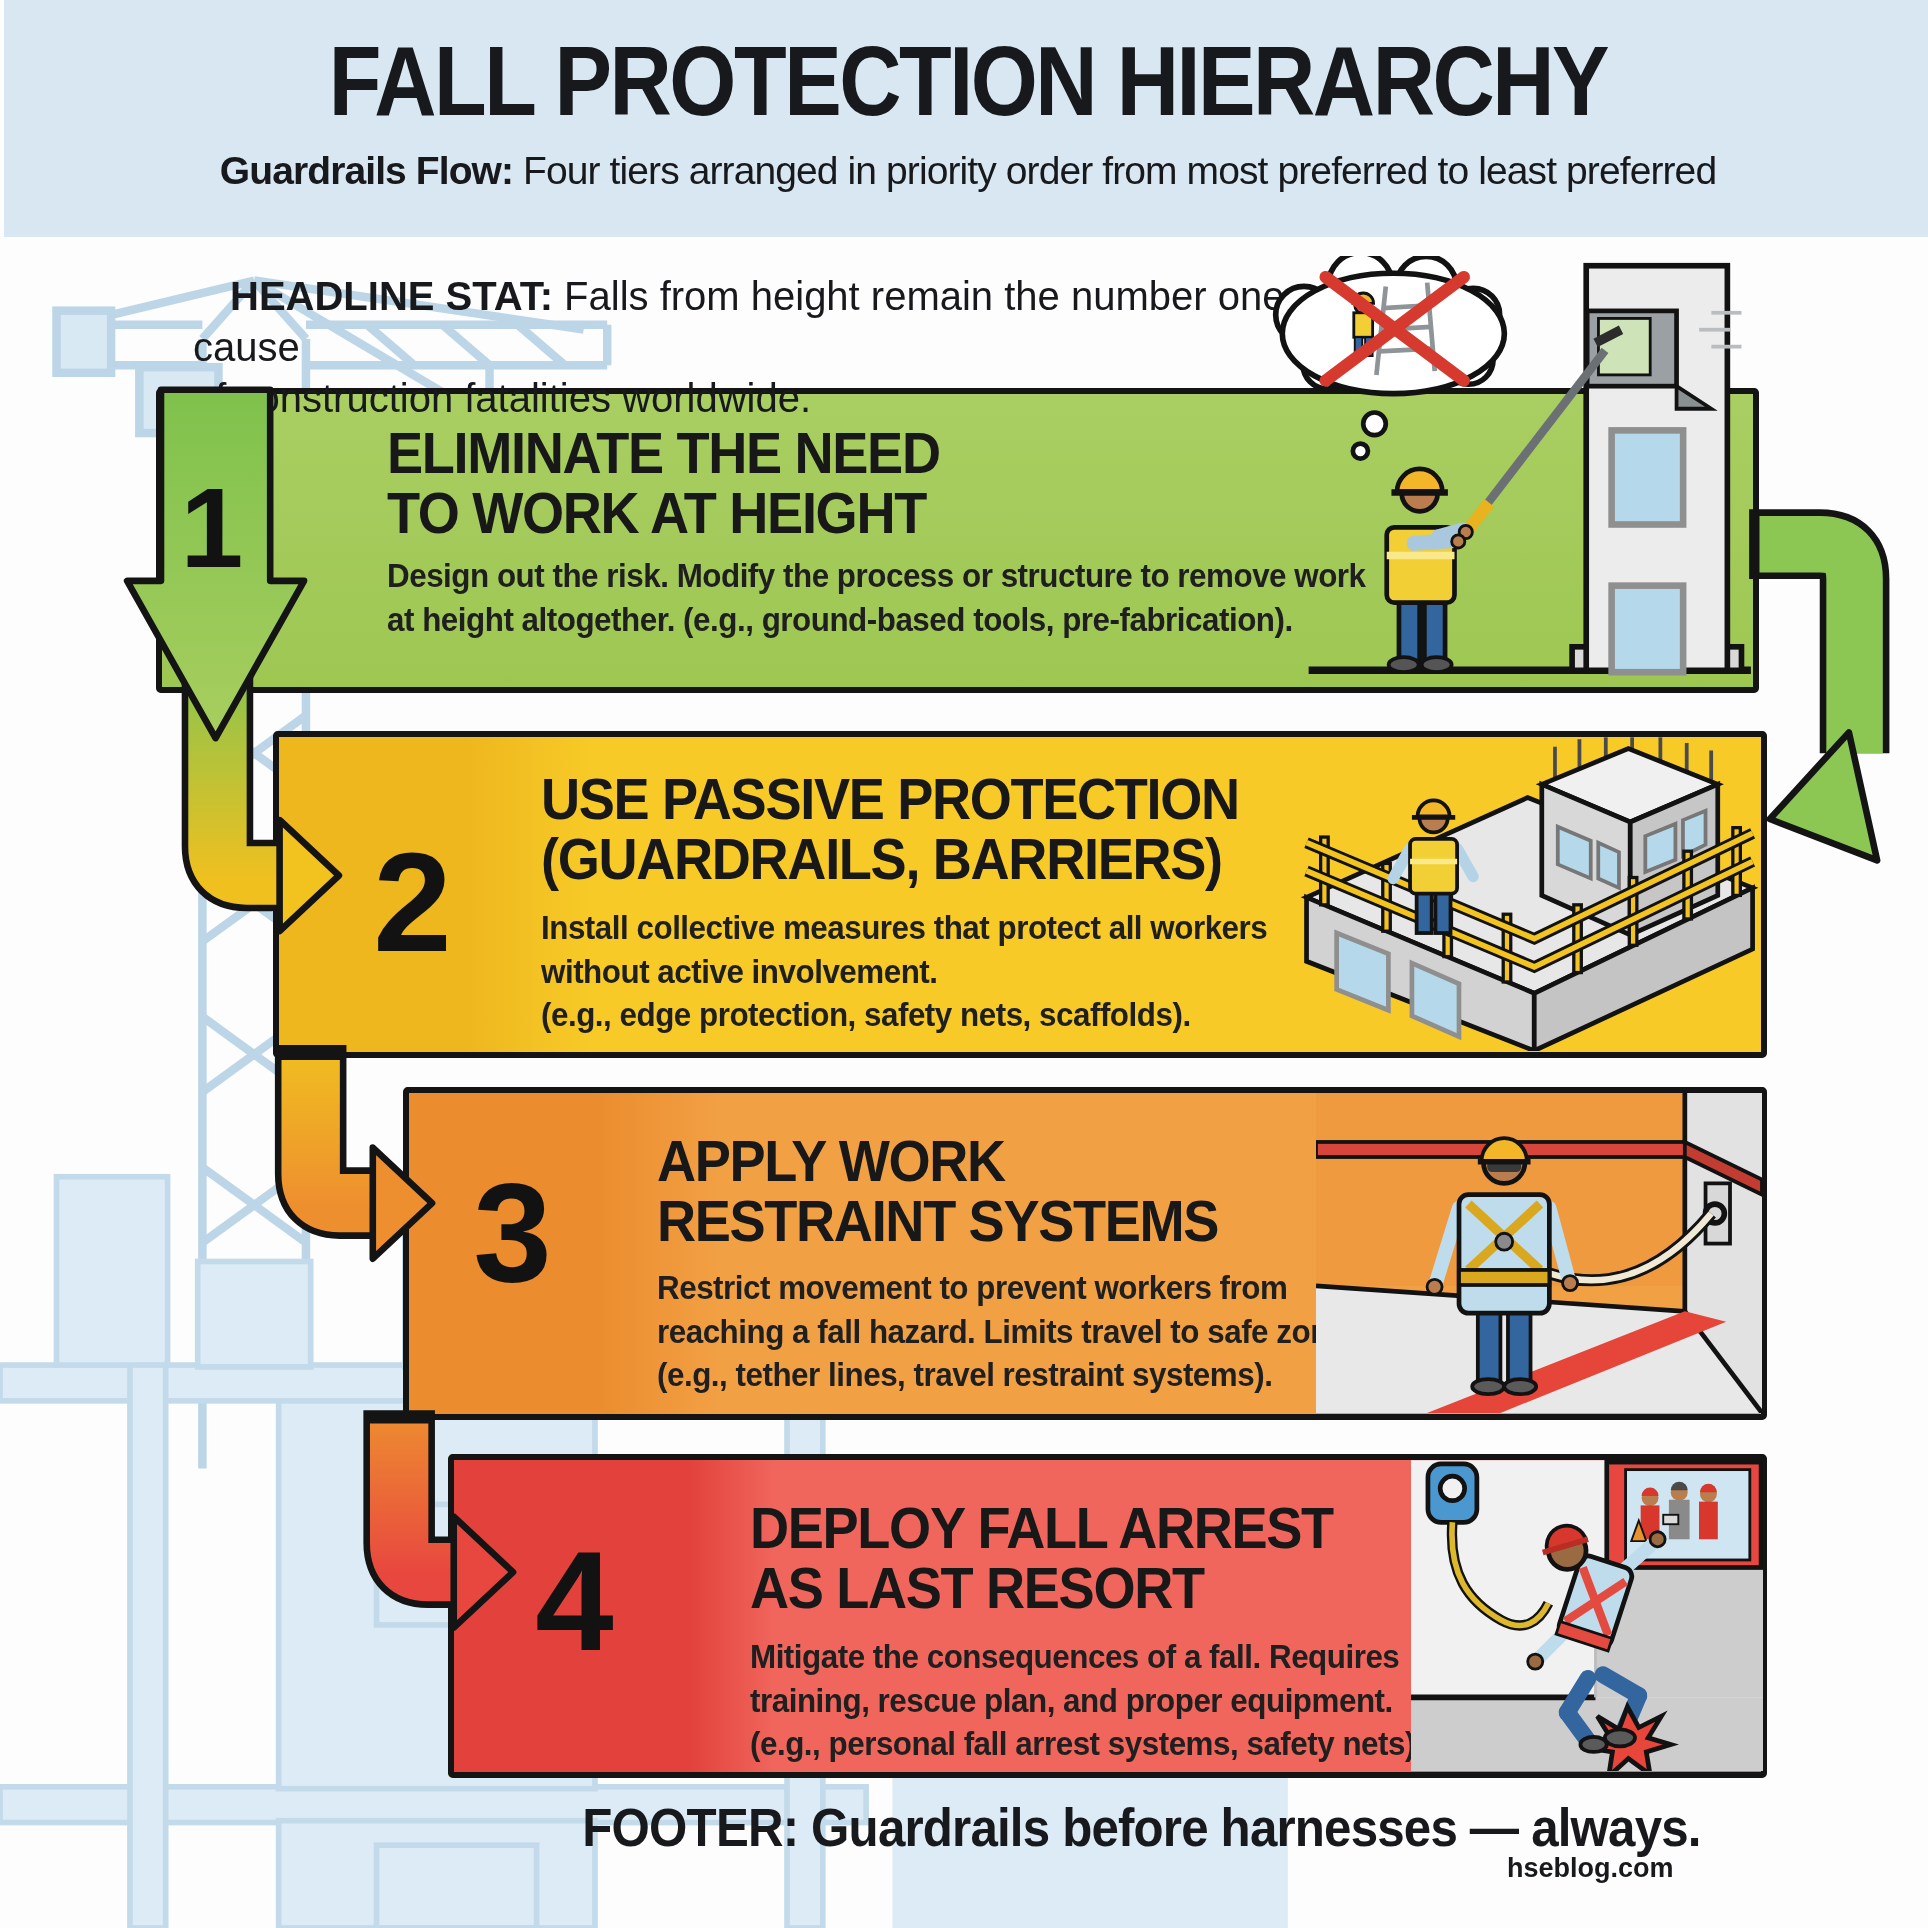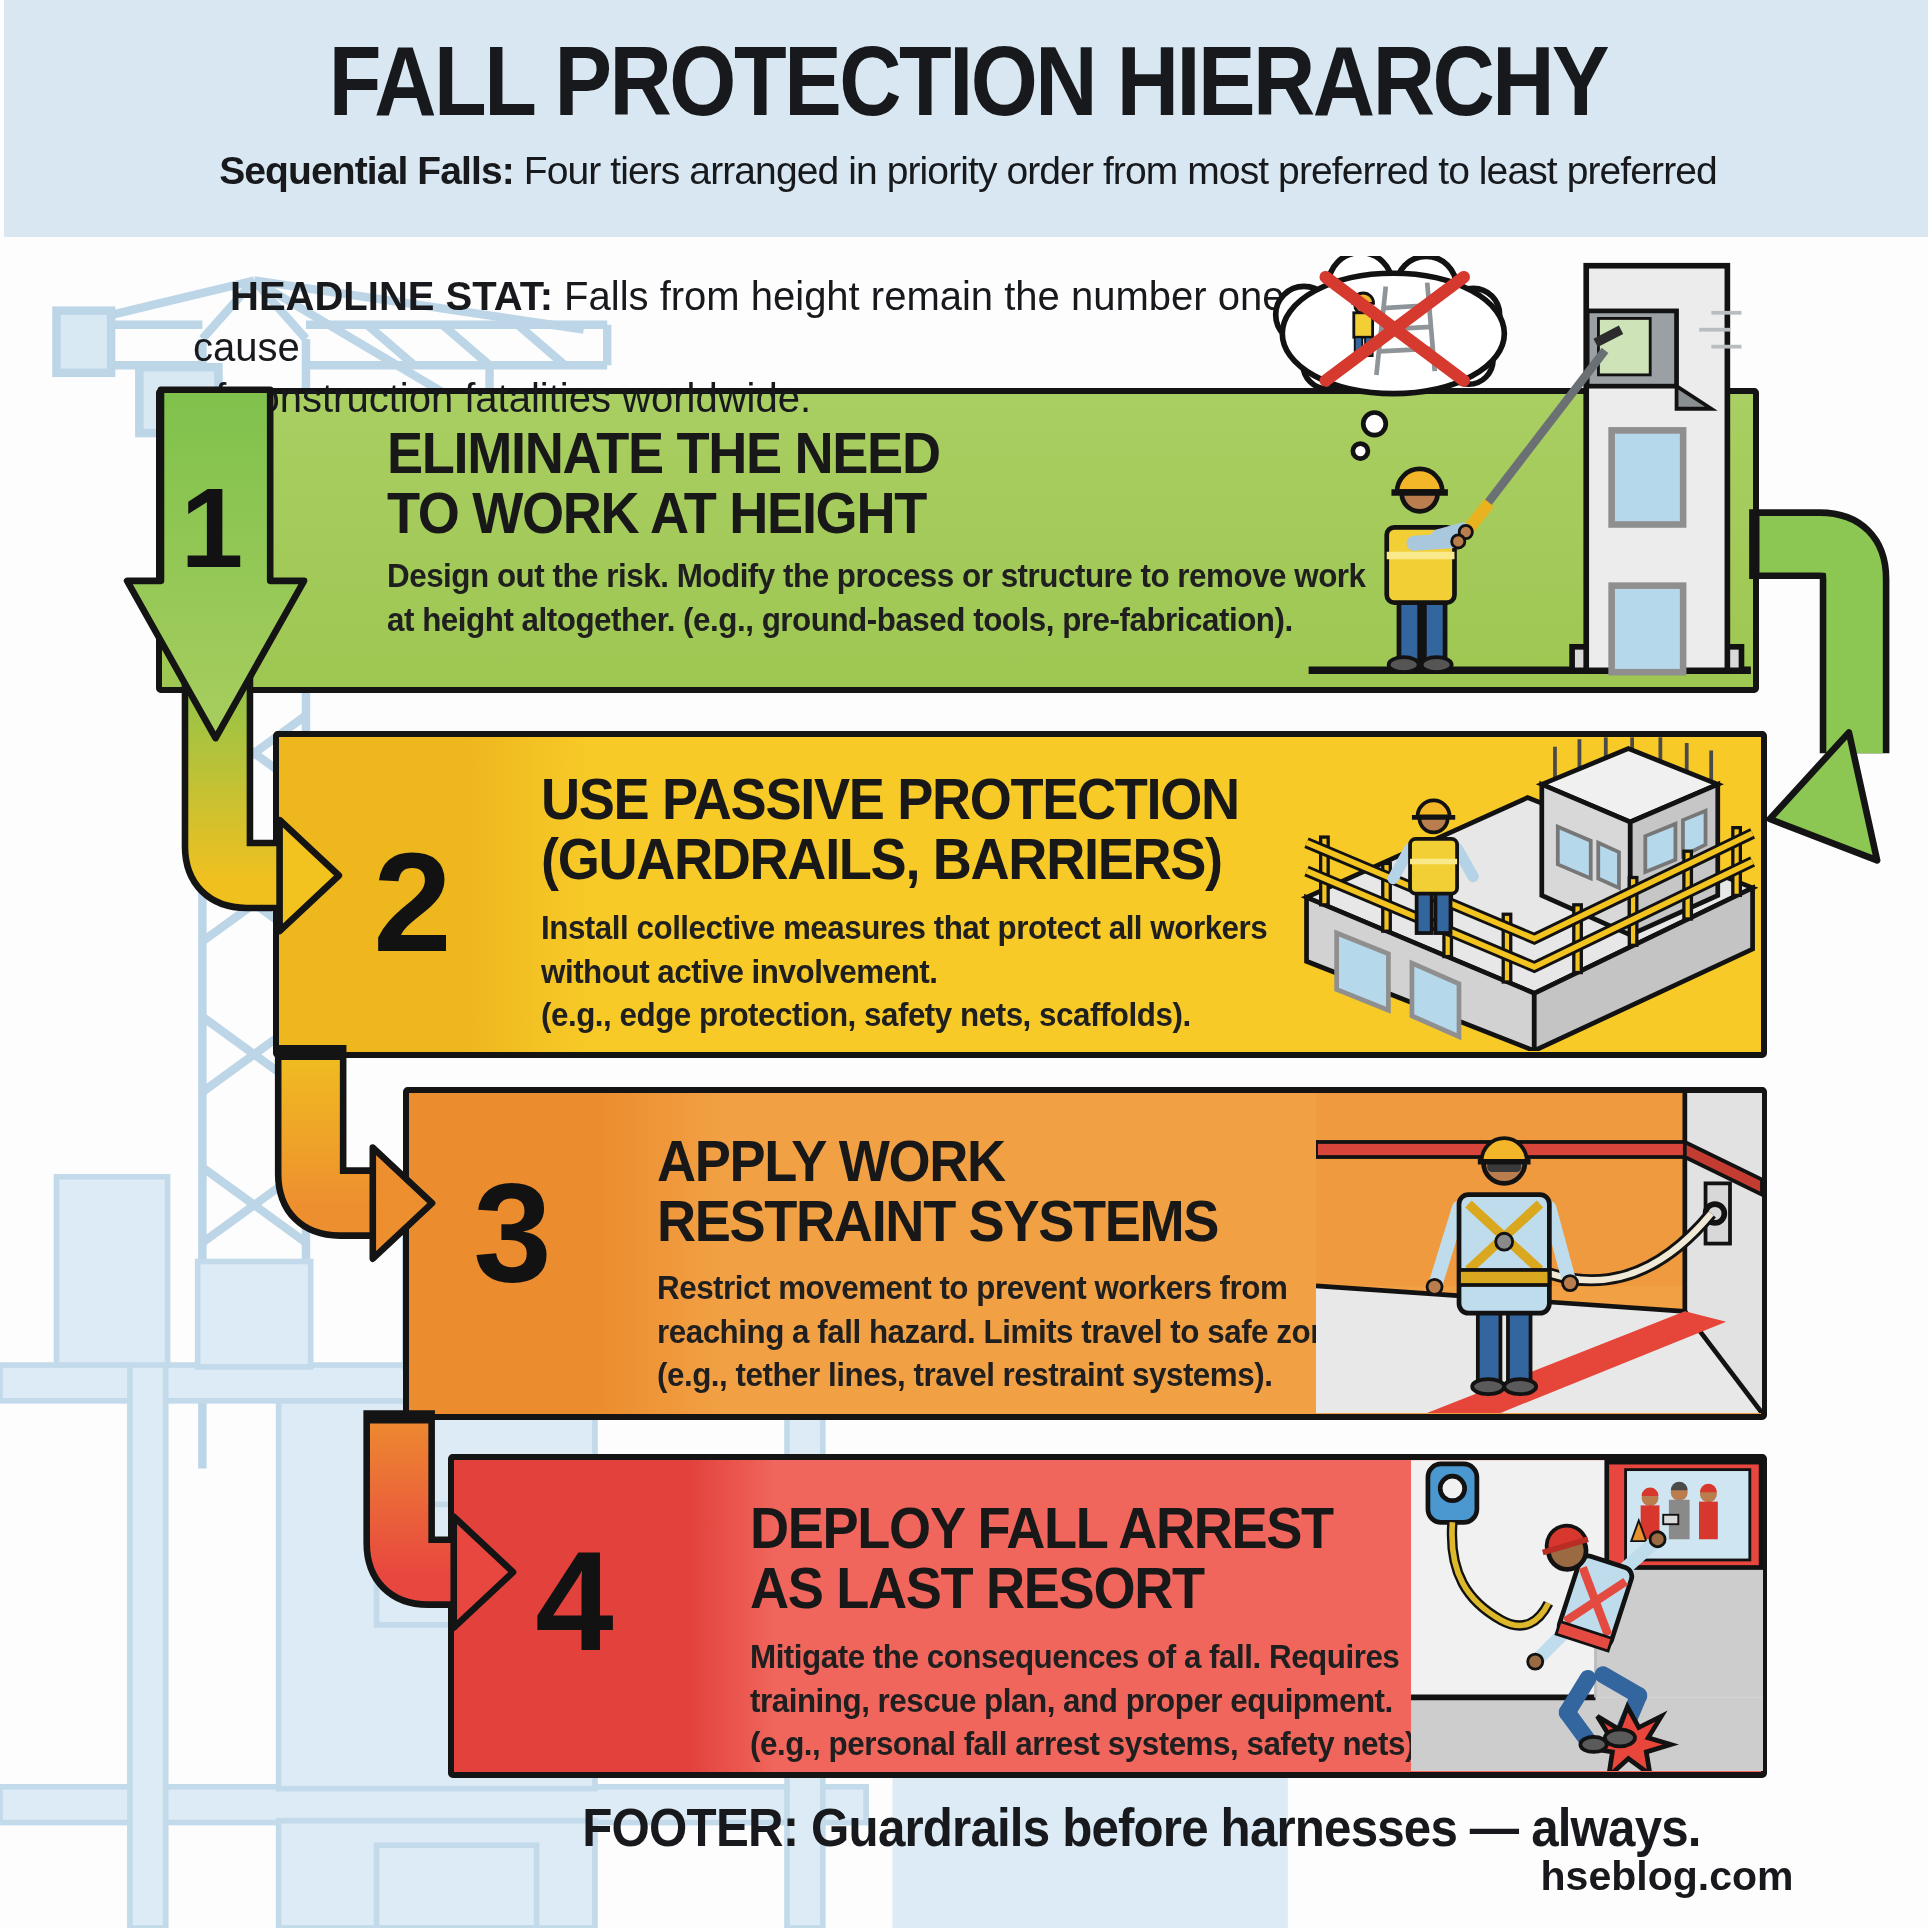--- a/index.html
+++ b/index.html
@@ -54,21 +54,21 @@
   .connectors{left:0;top:0;z-index:4;}
   .illus{z-index:5;}
   .illus1{left:1271px;top:256px;}
   .illus2{left:1299px;top:737px;}
   .illus3{left:1316px;top:1093px;}
   .illus4{left:1411px;top:1460px;}
 
   
   .footer{left:388px;top:1797px;width:1507px;text-align:center;font-size:53px;font-weight:bold;
           letter-spacing:-0.9px;transform:scaleX(.93);transform-origin:50% 0;z-index:3;}
-  .credit{left:1507px;top:1853px;width:320px;text-align:center;font-size:41px;font-weight:bold;z-index:3;}
+  .credit{left:1507px;top:1853px;width:320px;text-align:left;font-size:27px;font-weight:bold;z-index:3;}
 </style>
 </head>
 <body>
 
 <div class="canvas">
 
   <svg class="abs bg-art" width="1928" height="1928" viewBox="0 0 2048 2048">
     <g stroke="#bcd5e7" stroke-width="9" fill="none">
       <line x1="215" y1="360" x2="215" y2="1560"></line>
       <line x1="325" y1="360" x2="325" y2="1560"></line>
@@ -167,21 +167,21 @@
     <g>
       <path d="M424,1498 V1639 Q424,1670 455,1670 H480" stroke="#141414" stroke-width="76" fill="none"></path>
       <path d="M424,1512 V1639 Q424,1670 455,1670 H480" stroke="url(#gTube3)" stroke-width="62" fill="none"></path>
       <polygon points="482,1611 545,1670 482,1729" fill="#e8473f" stroke="#141414" stroke-width="7" stroke-linejoin="round"></polygon>
     </g>
   </svg>
 
   <div class="abs header">
     <div class="abs title">FALL PROTECTION HIERARCHY</div>
     <div class="abs subtitle">
-      <b>Sequential Falls:</b><span> Four tiers arranged in priority order from most preferred to least preferred</span>
+      <b>Guardrails Flow:</b><span> Four tiers arranged in priority order from most preferred to least preferred</span>
     </div>
   </div>
 
   <div class="abs headline">
     <b>HEADLINE STAT:</b><span class="pre"> Falls from height remain the number one cause
 of construction fatalities worldwide.</span>
   </div>
 
   <div class="abs band band1"></div>
   <div class="abs band band2"></div>

